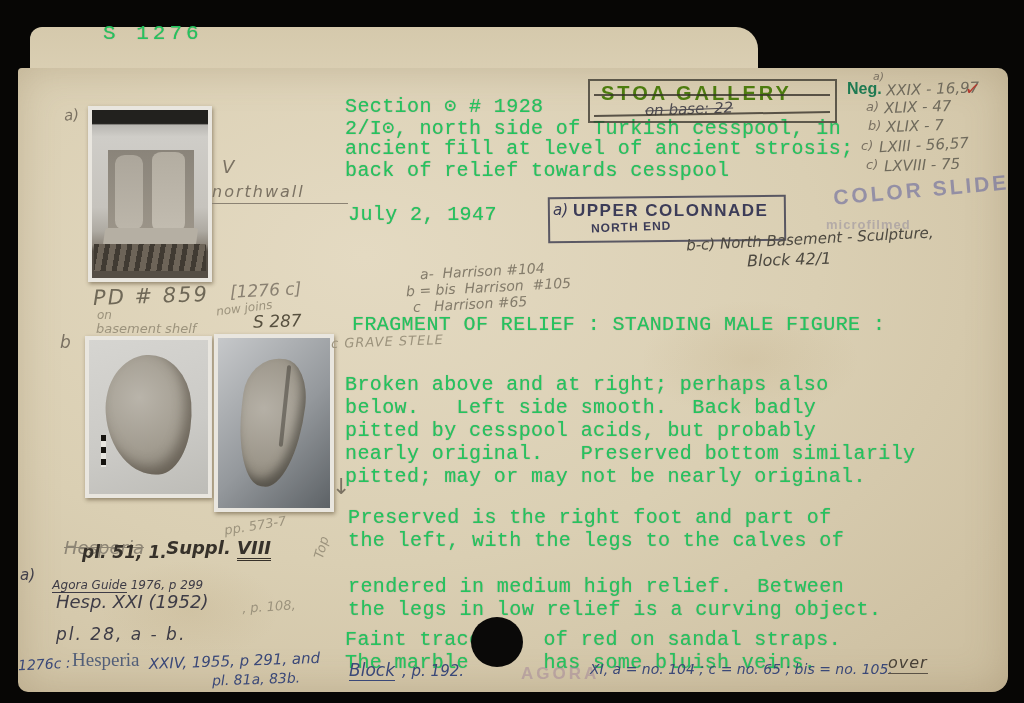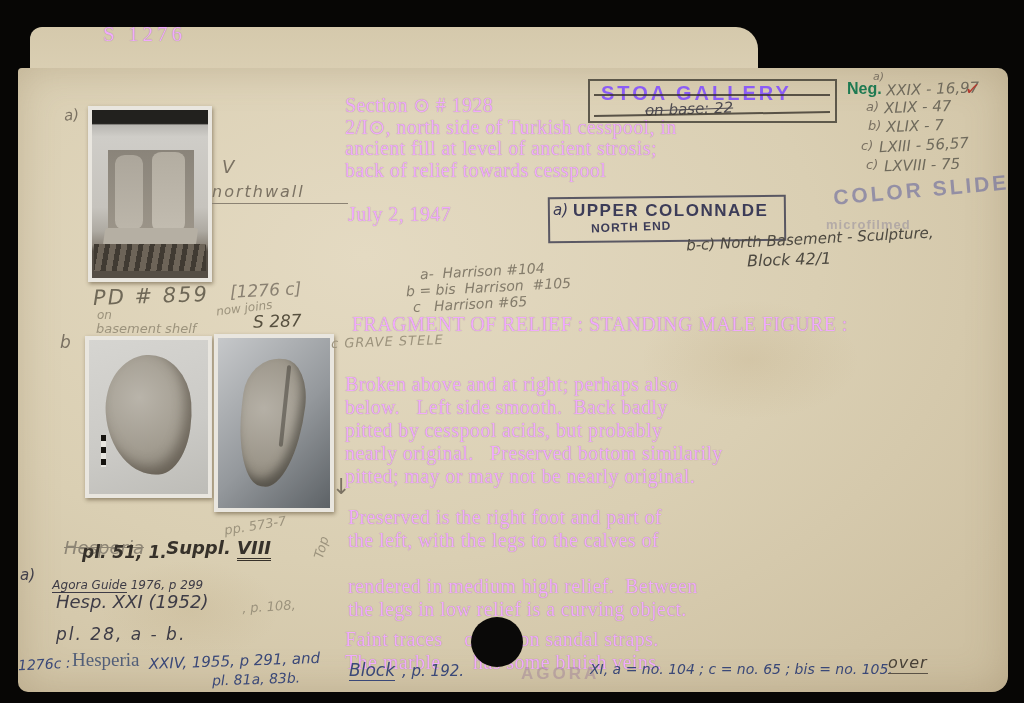--- a/index.html
+++ b/index.html
@@ -7,21 +7,21 @@
           font-family:"Liberation Sans",sans-serif;}
   .abs{position:absolute;}
   
   .cardpaper{background:radial-gradient(ellipse at 35% 30%, #e4dac2 0%, #dacfb3 50%, #cbbd9e 100%);}
   #card-tab{left:30px;top:27px;width:728px;height:70px;border-radius:12px 22px 0 0;
             background:linear-gradient(180deg,#d5c9ac 0%,#ddd2b7 100%);}
   #card-main{left:18px;top:68px;width:990px;height:624px;border-radius:4px 10px 16px 10px;
              box-shadow:inset 0 0 40px rgba(120,95,60,.25);}
   .stain{border-radius:50%;pointer-events:none;}
   
-  .typed{font-family:Liberation Serif, serif;color:#f0abfc;
+  .typed{font-family:Liberation Mono, monospace;color:#22c55e;
          white-space:pre;letter-spacing:.4px;text-shadow:0 0 1px rgba(74,65,54,.45);}
   .hand{font-family:"DejaVu Sans",sans-serif;font-style:italic;white-space:pre;}
   .pencil{color:#7b7263;}
   .pencil-dark{color:#57503f;}
   .pencil-faint{color:#9c937d;}
   .blueink{color:#3a4878;}
   .stamp{font-family:"Liberation Sans",sans-serif;font-weight:bold;white-space:pre;}
   .photo{background:#e9e6df;box-shadow:1px 2px 4px rgba(60,45,20,.45);}
   .pimg{position:absolute;inset:4px;overflow:hidden;}
   .strikeline{background:rgba(55,50,42,.8);height:2px;}
@@ -100,21 +100,21 @@
 
   <div class="abs typed" style="left:348px;top:506px;font-size:20px;">Preserved is the right foot and part of</div>
   <div class="abs typed" style="left:348px;top:529px;font-size:20px;">the left, with the legs to the calves of</div>
   <div class="abs typed" style="left:348px;top:575px;font-size:20px;">rendered in medium high relief.  Between</div>
   <div class="abs typed" style="left:348px;top:598px;font-size:20px;">the legs in low relief is a curving object.</div>
 
   <div class="abs typed" style="left:345px;top:628px;font-size:20px;">Faint traces    of red on sandal straps.</div>
   <div class="abs typed" style="left:345px;top:651px;font-size:20px;">The marble      has some bluish veins.</div>
 
   <div class="abs" style="left:588px;top:79px;width:245px;height:40px;border:2px solid rgba(52,49,41,.75);"></div>
-  <div class="abs stamp" style="left:601px;top:82px;font-size:20px;letter-spacing:3px;color:#8b5cf6;">STOA GALLERY</div>
+  <div class="abs stamp" style="left:601px;top:82px;font-size:20px;letter-spacing:3px;color:#4d7c0f;">STOA GALLERY</div>
   <div class="abs strikeline" style="left:594px;top:94px;width:236px;"></div>
   <div class="abs hand" style="left:645px;top:100px;font-size:15px;color:#4e4b51;text-decoration:line-through;transform:rotate(-2deg);">on base: 22</div>
   <div class="abs strikeline" style="left:594px;top:113px;width:236px;transform:rotate(-1deg);"></div>
 
   <div class="abs" style="left:548px;top:196px;width:234px;height:42px;border:2px solid rgba(56,56,78,.8);transform:rotate(-.6deg);"></div>
   <div class="abs hand" style="left:553px;top:201px;font-size:15px;color:#3a3a55;">a)</div>
   <div class="abs stamp" style="left:573px;top:201px;font-size:17px;letter-spacing:1.5px;color:#3c3c58;">UPPER COLONNADE</div>
   <div class="abs stamp" style="left:591px;top:220px;font-size:12px;letter-spacing:1px;color:#3c3c58;transform:rotate(-2deg);">NORTH END</div>
 
   <div class="abs stamp" style="left:833px;top:178px;font-size:21px;letter-spacing:3px;color:rgba(104,104,158,.6);transform:rotate(-5deg);">COLOR SLIDE</div>

